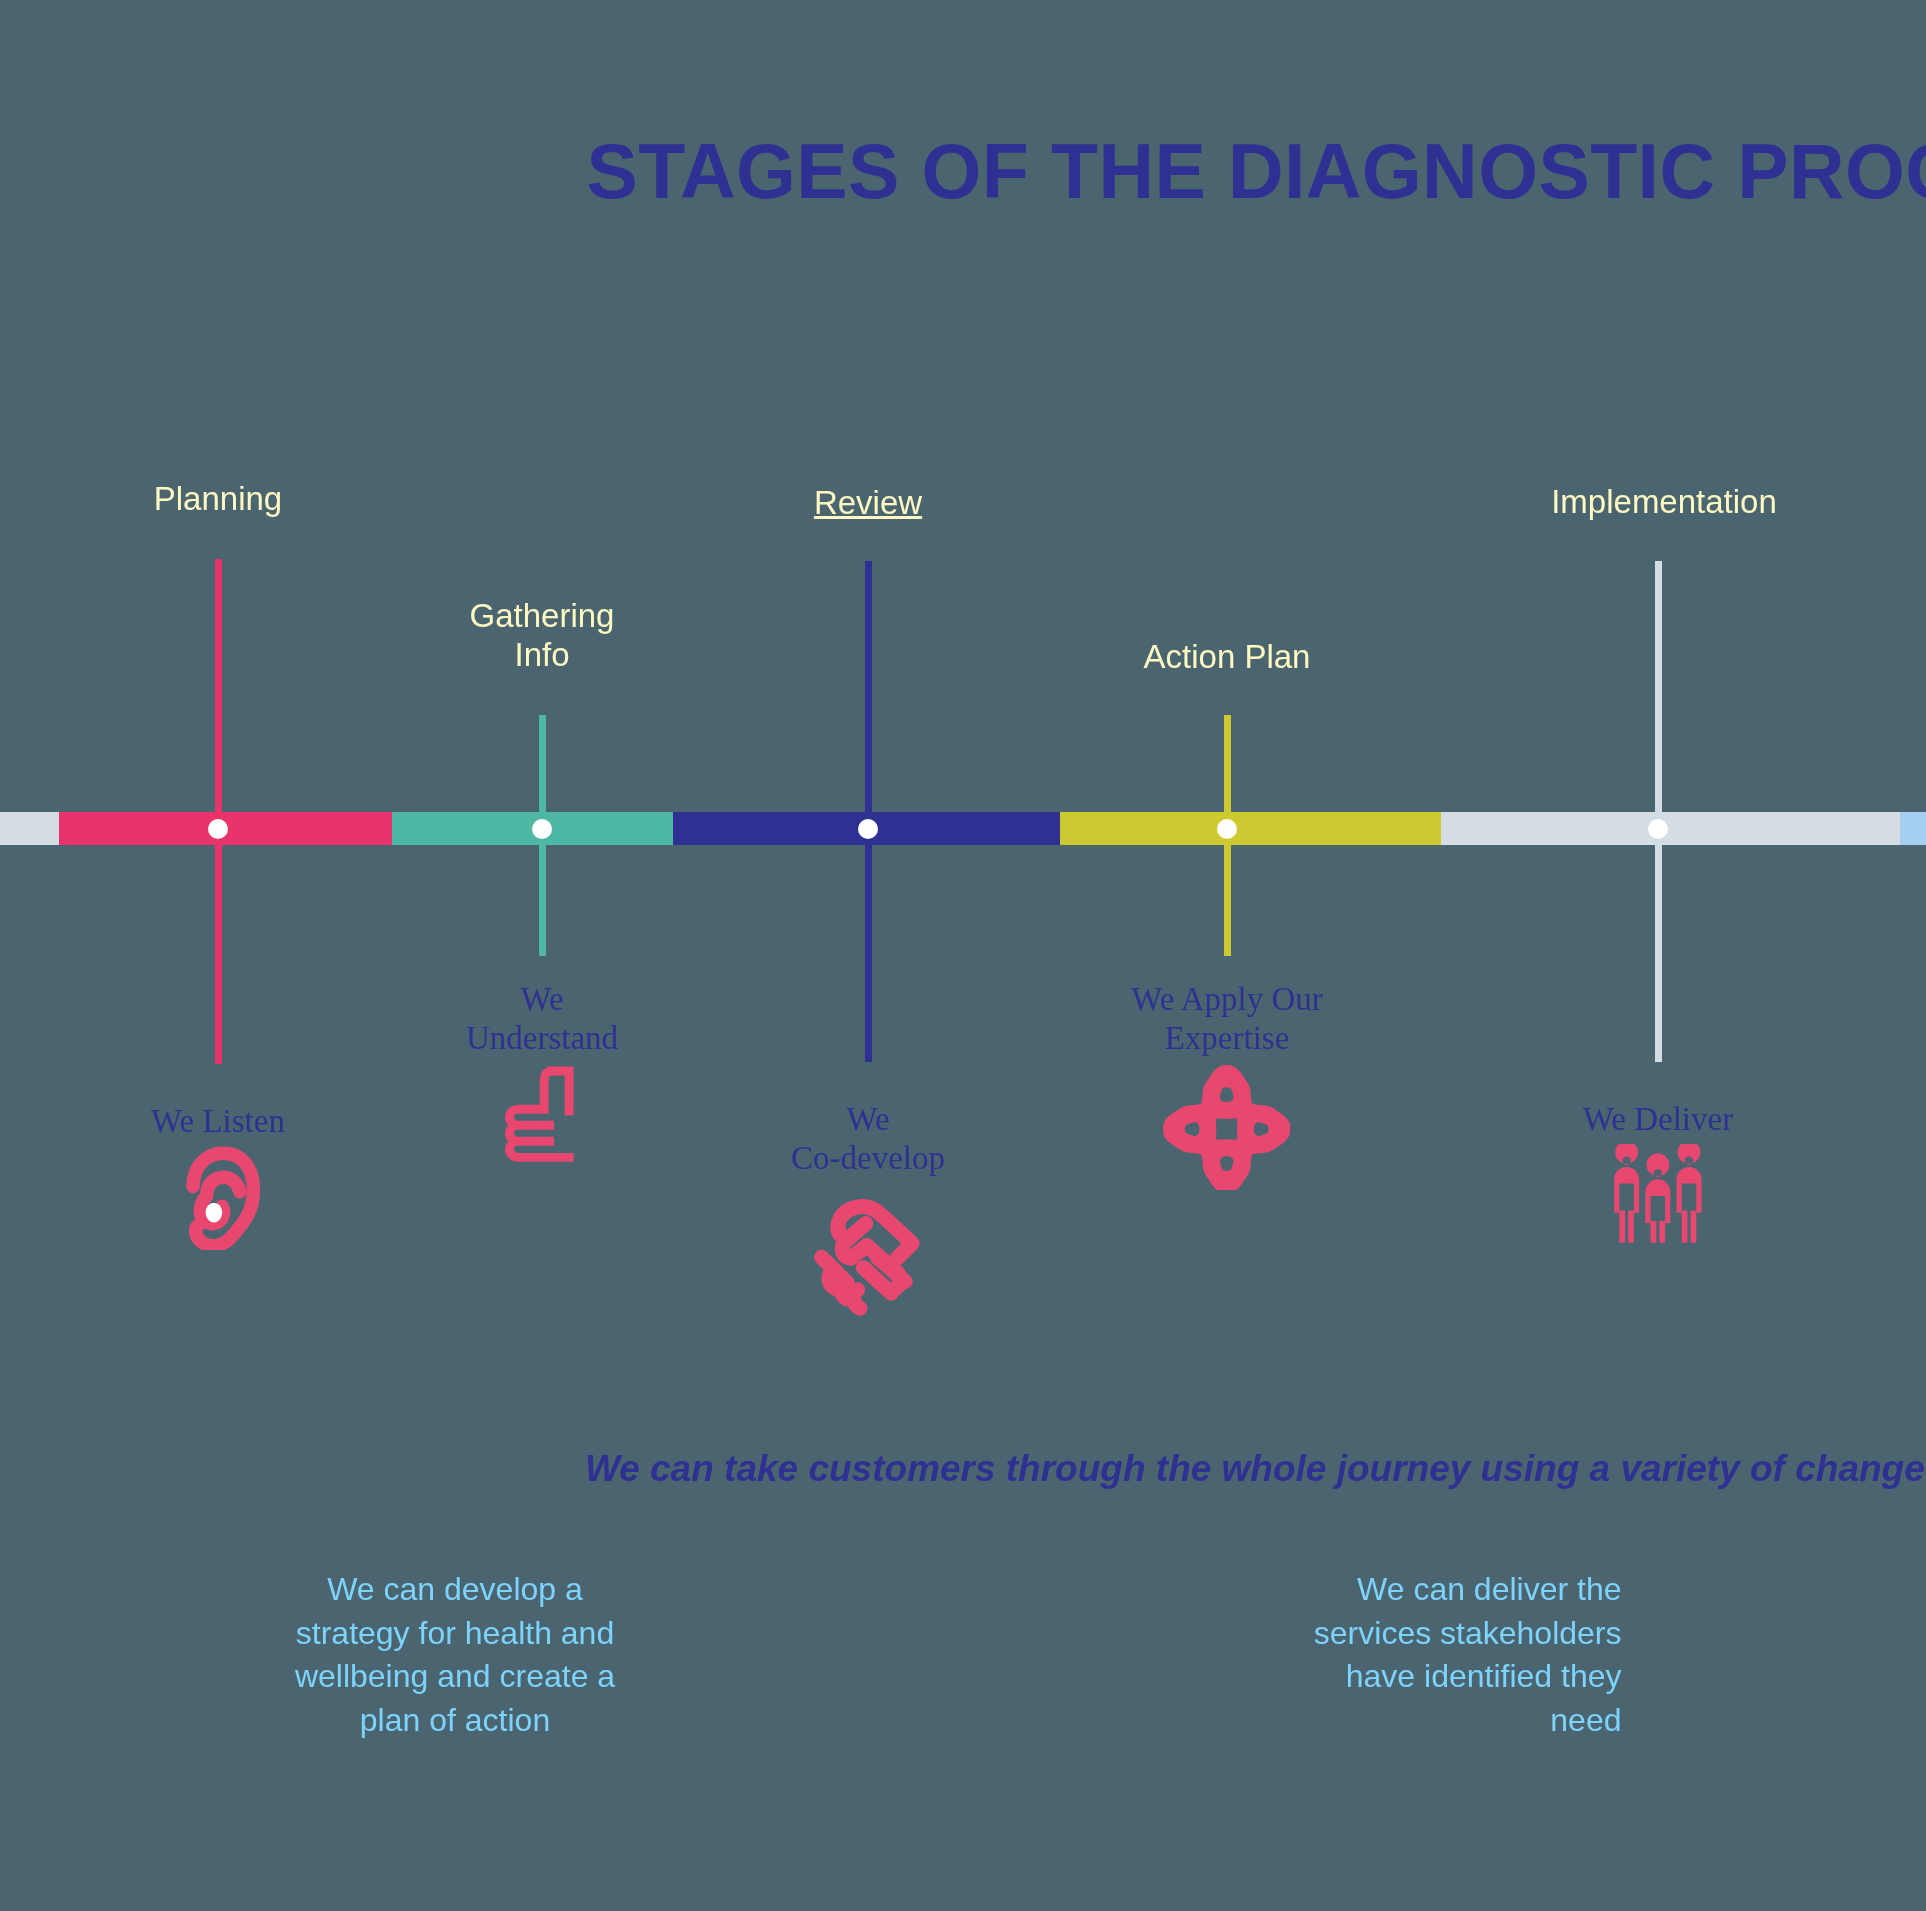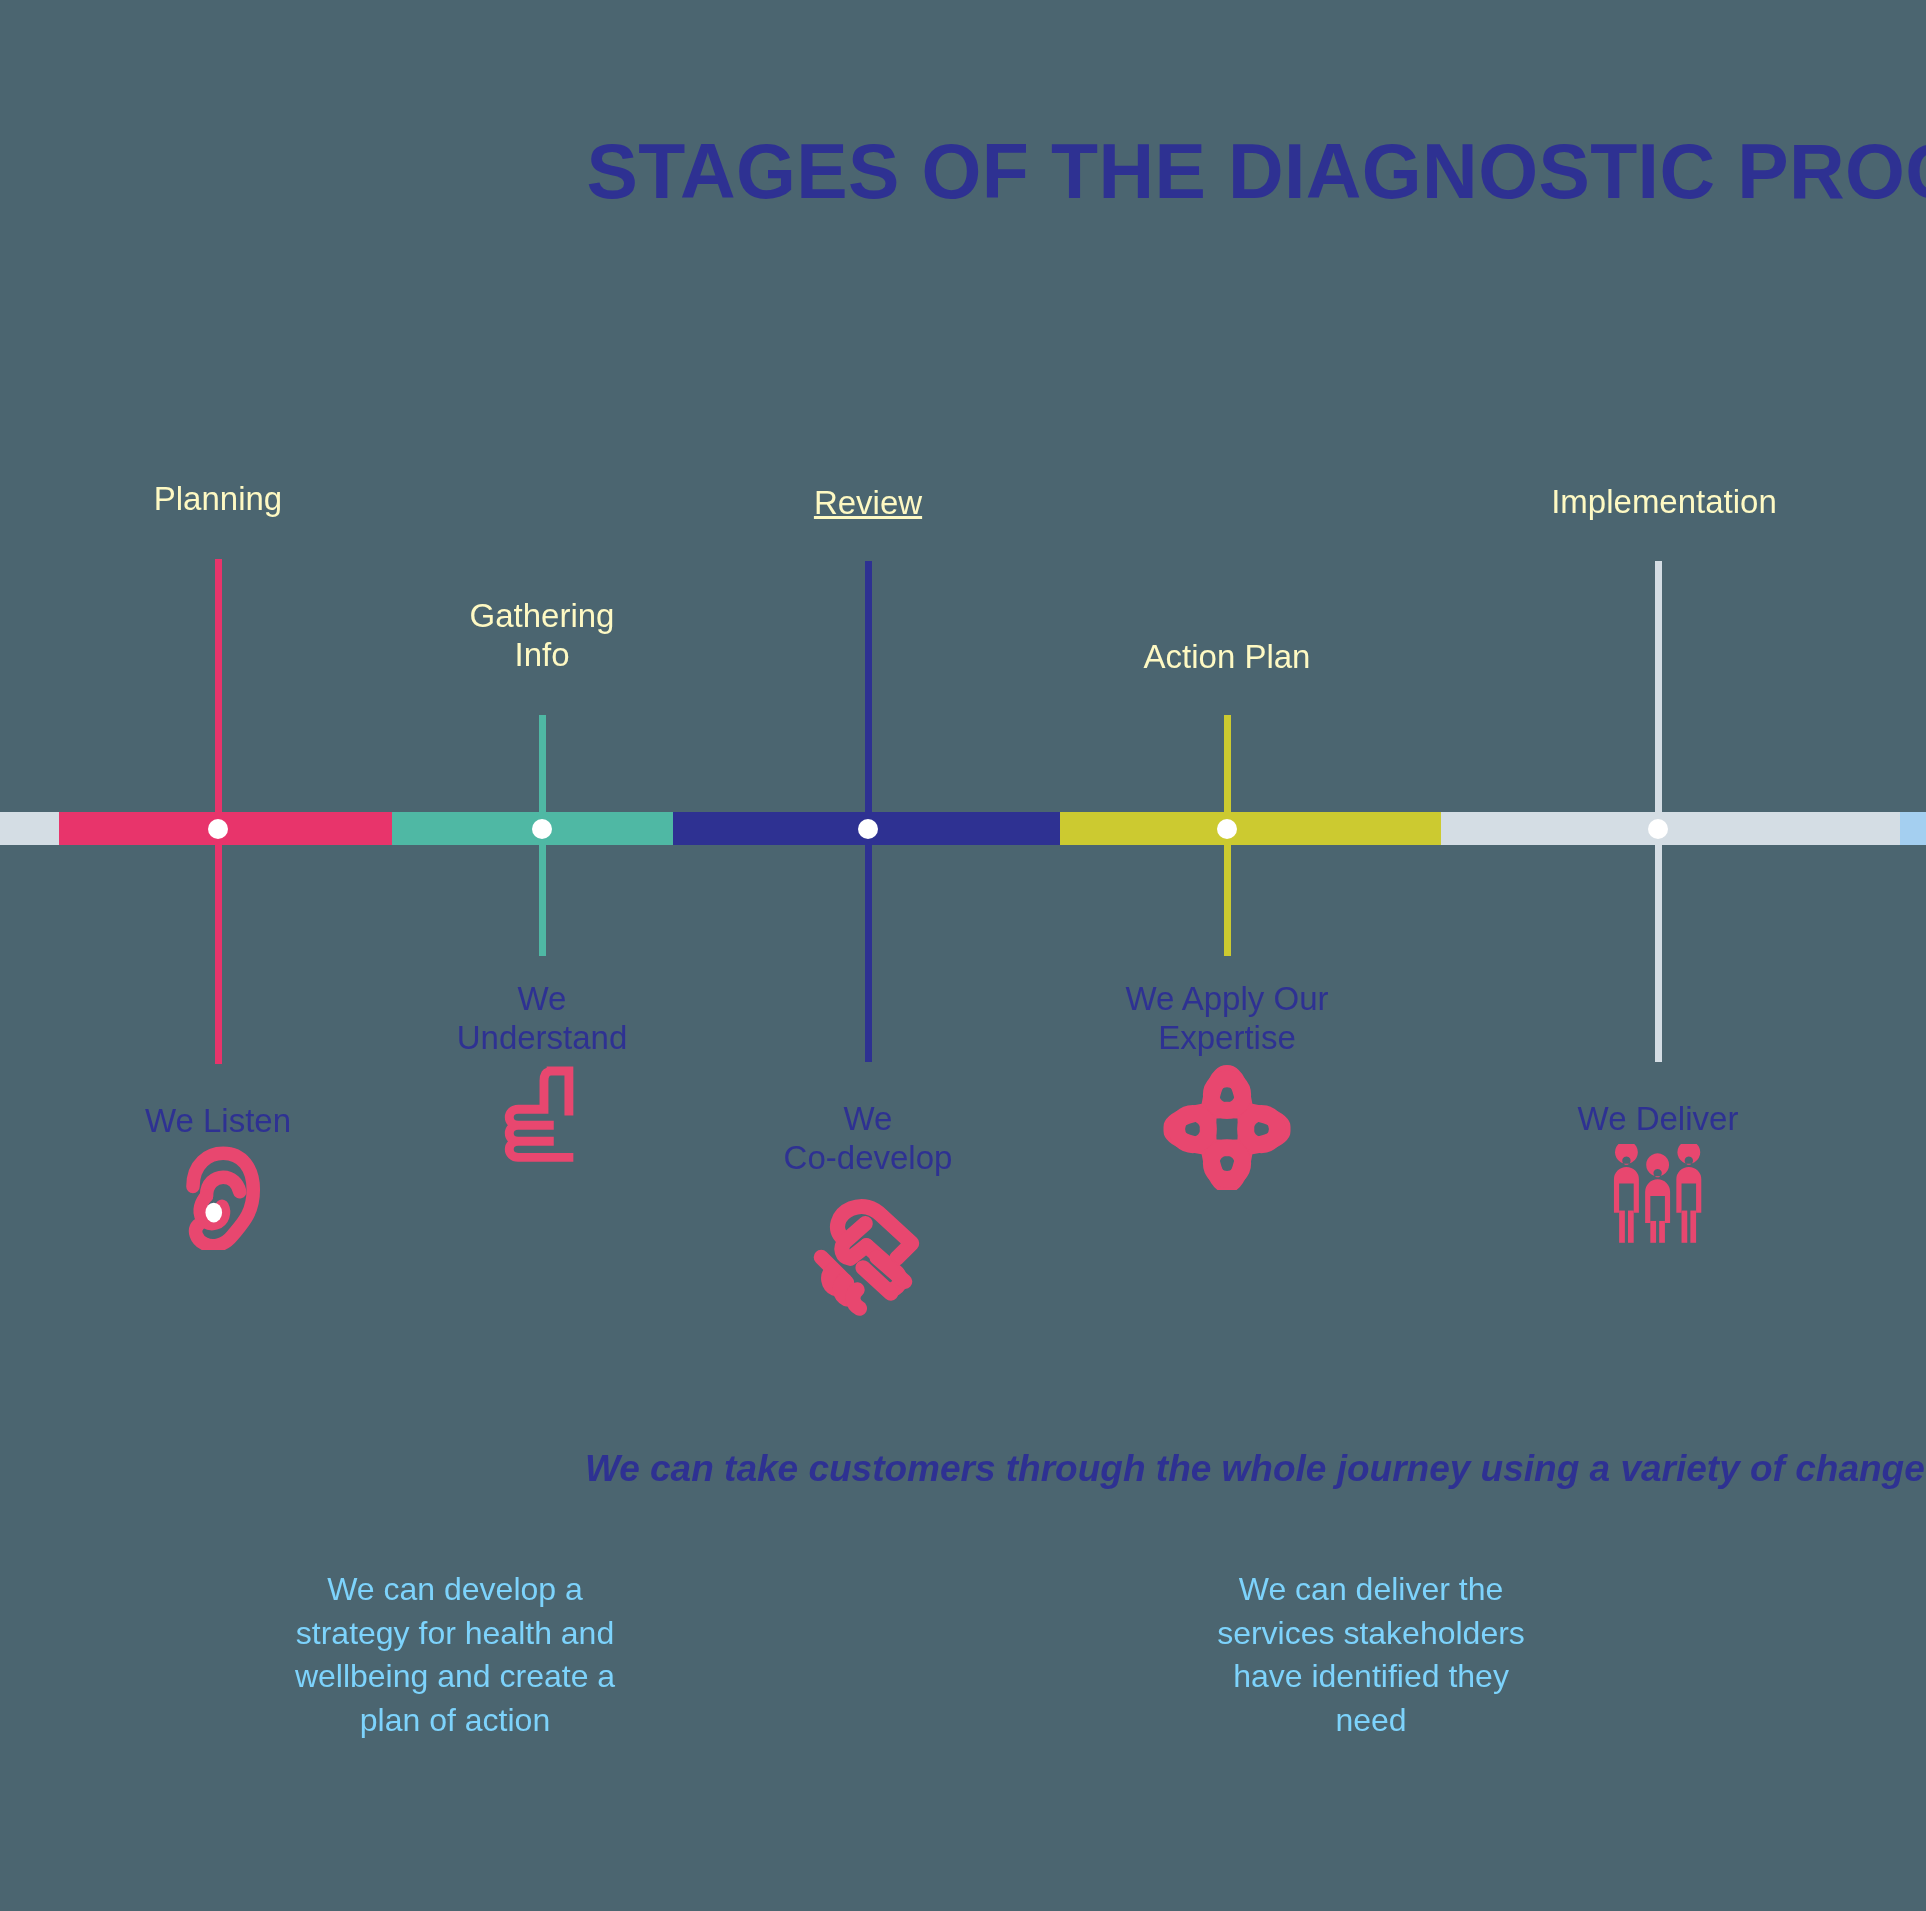--- a/index.html
+++ b/index.html
@@ -70,20 +70,21 @@
 
   
   .action {
     position: absolute;
     transform: translateX(-50%);
     text-align: center;
     color: #2e3192;
     font-size: 33px;
     line-height: 1.18;
     white-space: pre-line;
+    font-family: Liberation Serif, serif;
   }
   .action .icon {
     display: block;
     margin: 5.4px auto 0 auto;
   }
 
   
   .tagline {
     position: absolute;
     top: 1448px;
@@ -189,18 +190,18 @@
       </svg></div>
   </div>
 
 <div class="tagline">We can take customers through the whole journey using a variety of change processes</div>
 
 <div id="blurb-layer">
     <div class="blurb" style="left: 455px; top: 1568px; width: 501px;">We can develop a
 strategy for health and
 wellbeing and create a
 plan  of action</div>
-    <div class="blurb" style="left: 1371px; top: 1568px; width: 501px;">We can deliver the
+    <div class="blurb" style="left: 1371px; top: 1568px; width: 501px; text-align: right;">We can deliver the
 services stakeholders
 have identified they
 need</div>
   </div>
 
 
 </body></html>

